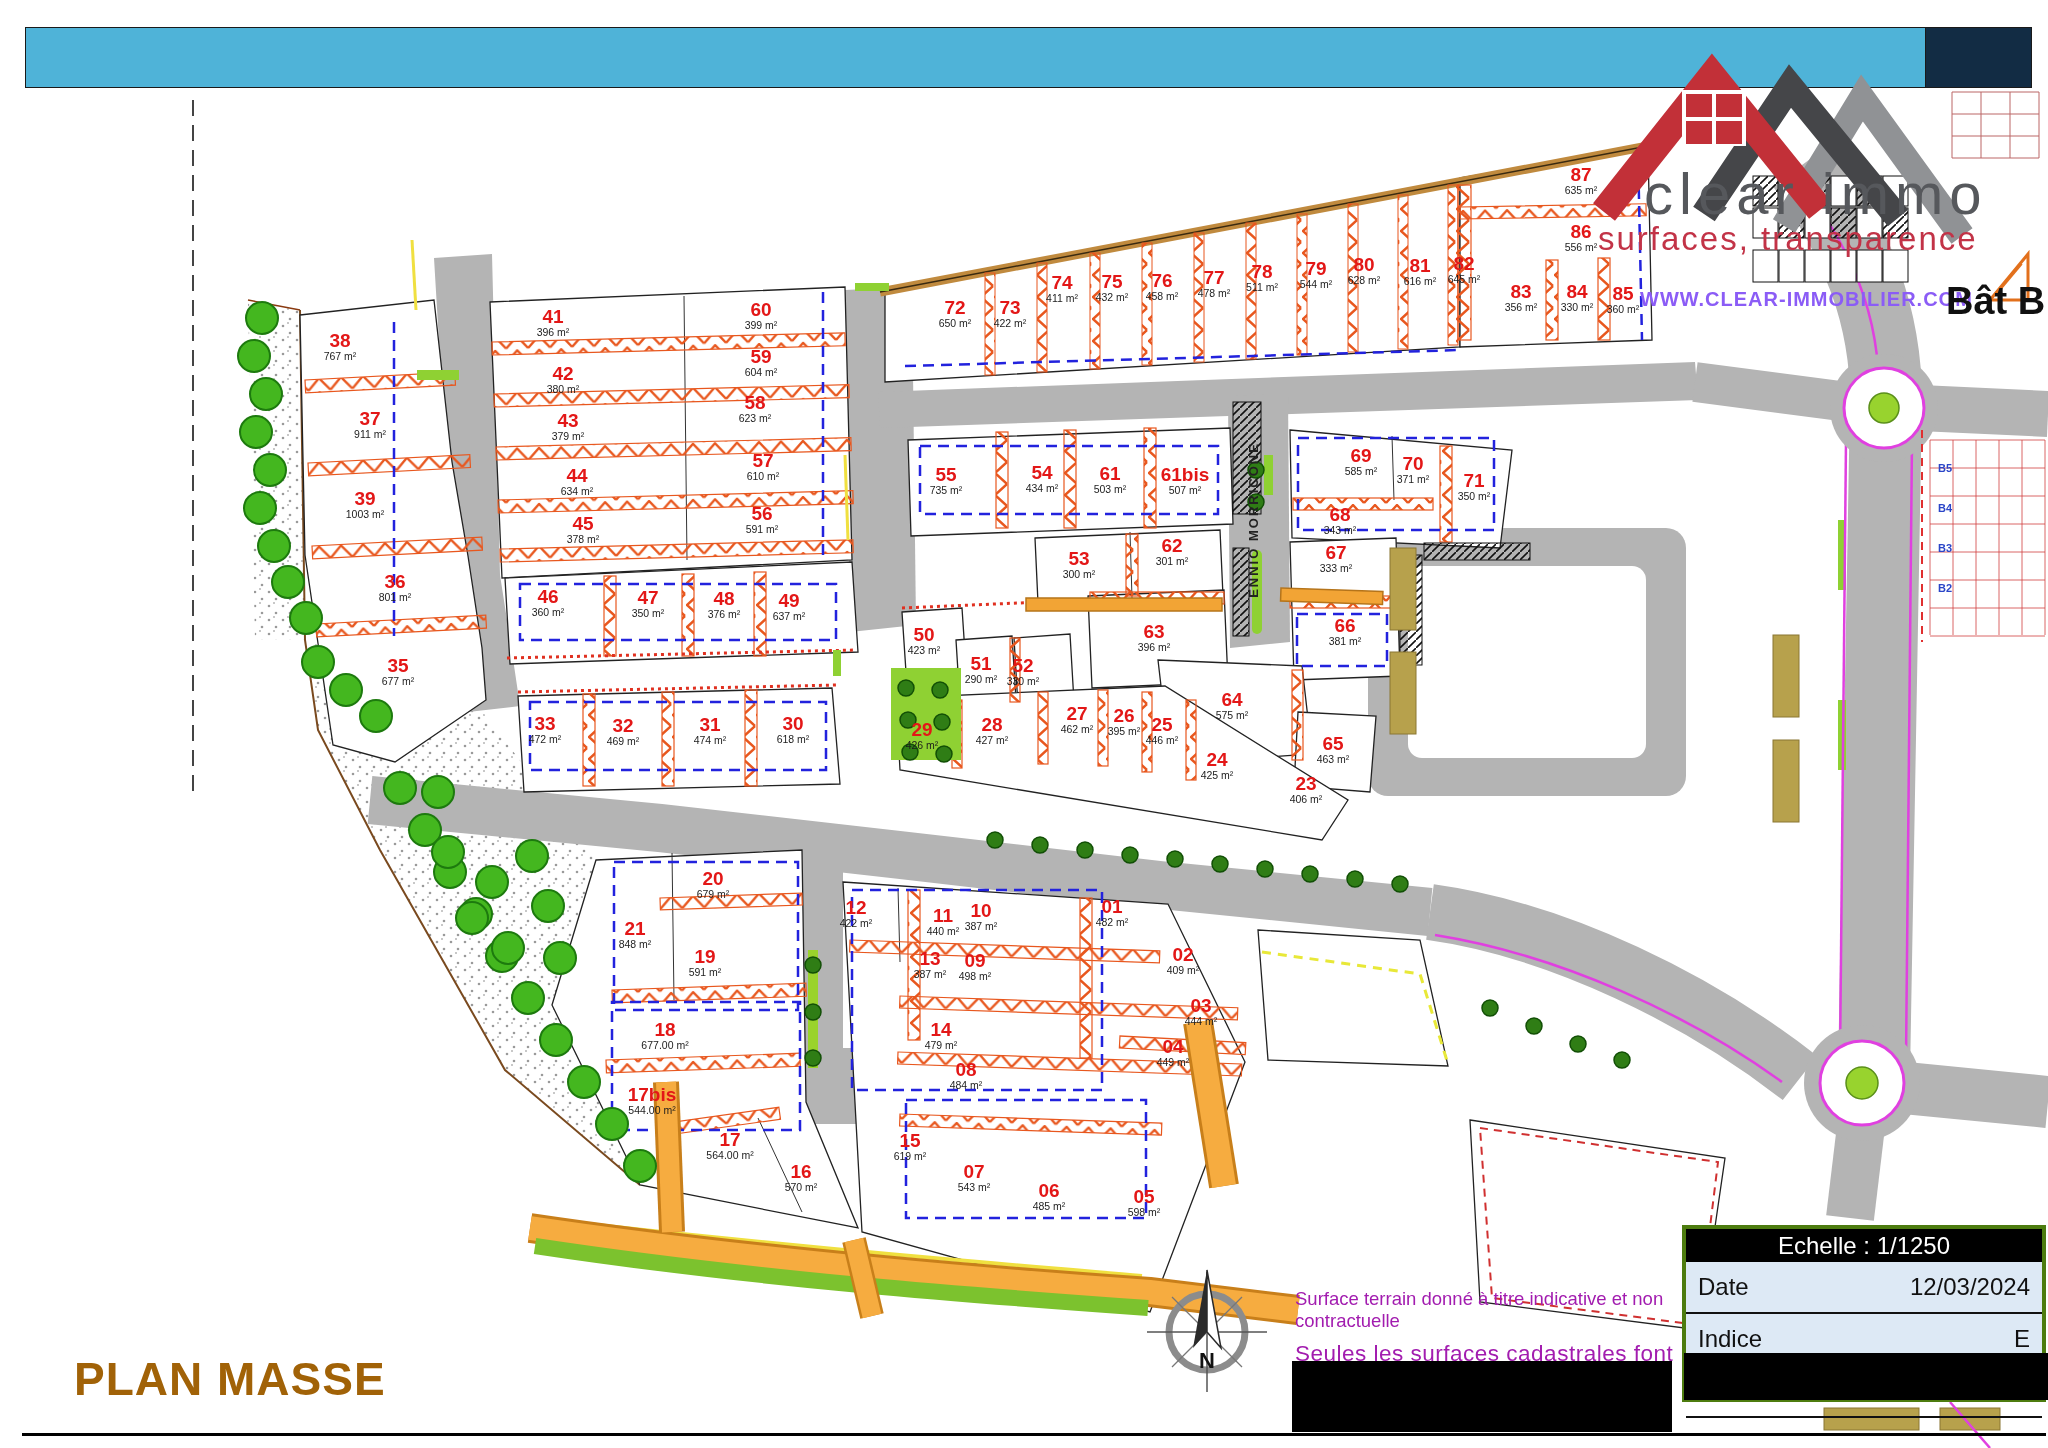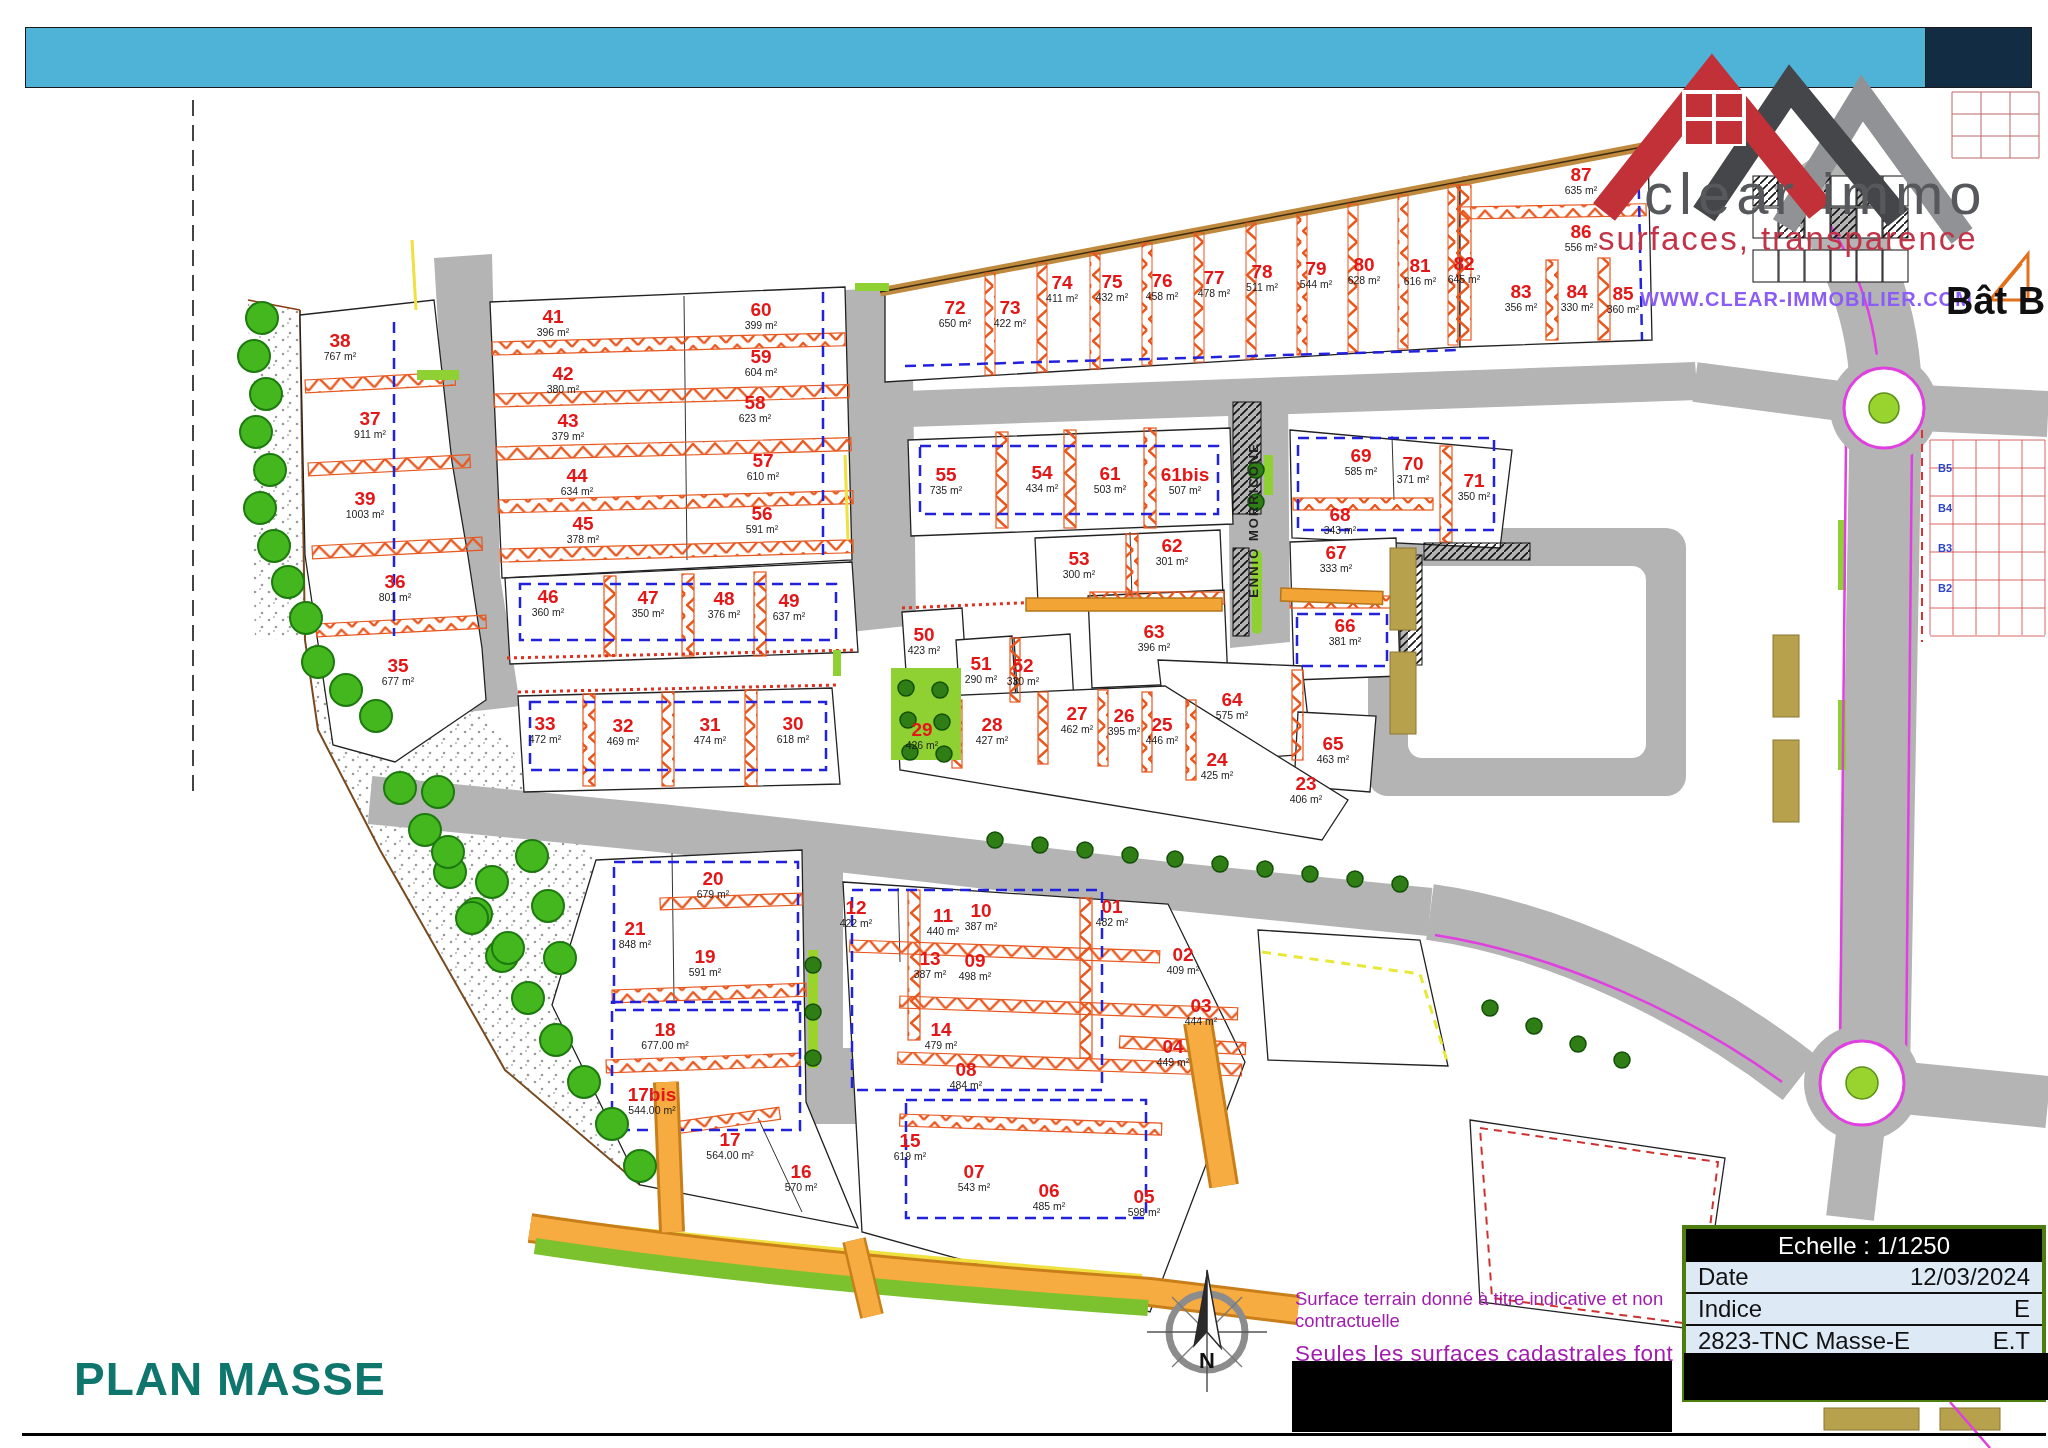--- a/index.html
+++ b/index.html
@@ -18,32 +18,32 @@
   .logo .tagline{position:absolute;left:18px;top:180px;font-size:33px;letter-spacing:2px;
               color:#c23347;white-space:nowrap;}
   .logo .site{position:absolute;left:60px;top:248px;font-size:20px;font-weight:700;
               letter-spacing:1px;color:#8b5cf6;white-space:nowrap;}
   .batb{position:absolute;left:1946px;top:280px;font-size:38px;font-weight:700;color:#101010;}
   
   .tblock{position:absolute;left:1682px;top:1225px;width:364px;height:177px;
           border:4px solid #4d7c0f;box-sizing:border-box;background:#dde9f5;}
   .tb-scale{height:33px;background:#000;color:#fff;font-size:24px;line-height:33px;text-align:center;}
   .tb-row{display:flex;justify-content:space-between;align-items:center;height:30px;
-          padding:0 12px;font-size:24px;color:#111;border-bottom:2px solid #111;}
+          padding:10px 12px;font-size:24px;color:#111;border-bottom:2px solid #111;}
   .tb-row:last-of-type{border-bottom:none;}
   .tb-row .v{font-size:24px;}
   .tb-black{position:absolute;left:-2px;bottom:-2px;width:364px;height:47px;background:#000;}
   
   .notes{position:absolute;left:1295px;top:1288px;width:400px;color:#a21caf;}
   .notes .l1{font-size:18.5px;}
   .notes .l2{font-size:22.5px;letter-spacing:.5px;margin-top:9px;}
   .blackband{position:absolute;left:1292px;top:1361px;width:380px;height:71px;background:#000;}
   .frameline{position:absolute;left:22px;top:1433px;width:2024px;height:3px;background:#000;}
   .plantitle{position:absolute;left:74px;top:1352px;font-size:46px;font-weight:600;
-             letter-spacing:1px;color:#0f766e;}
+             letter-spacing:1px;color:#a16207;}
   
   .lot-n{fill:#e31717;font:700 19px "Liberation Sans",sans-serif;text-anchor:middle;}
   .lot-a{fill:#1c1c1c;font:10.5px "Liberation Sans",sans-serif;text-anchor:middle;}
   .street{fill:#222;font:700 13px "Liberation Sans",sans-serif;letter-spacing:2px;text-anchor:middle;}
   .blab{fill:#2b46c8;font:700 11px "Liberation Sans",sans-serif;}
   .nlab{fill:#111;font:700 22px "Liberation Sans",sans-serif;text-anchor:middle;}
 </style>
 </head>
 <body>
 

